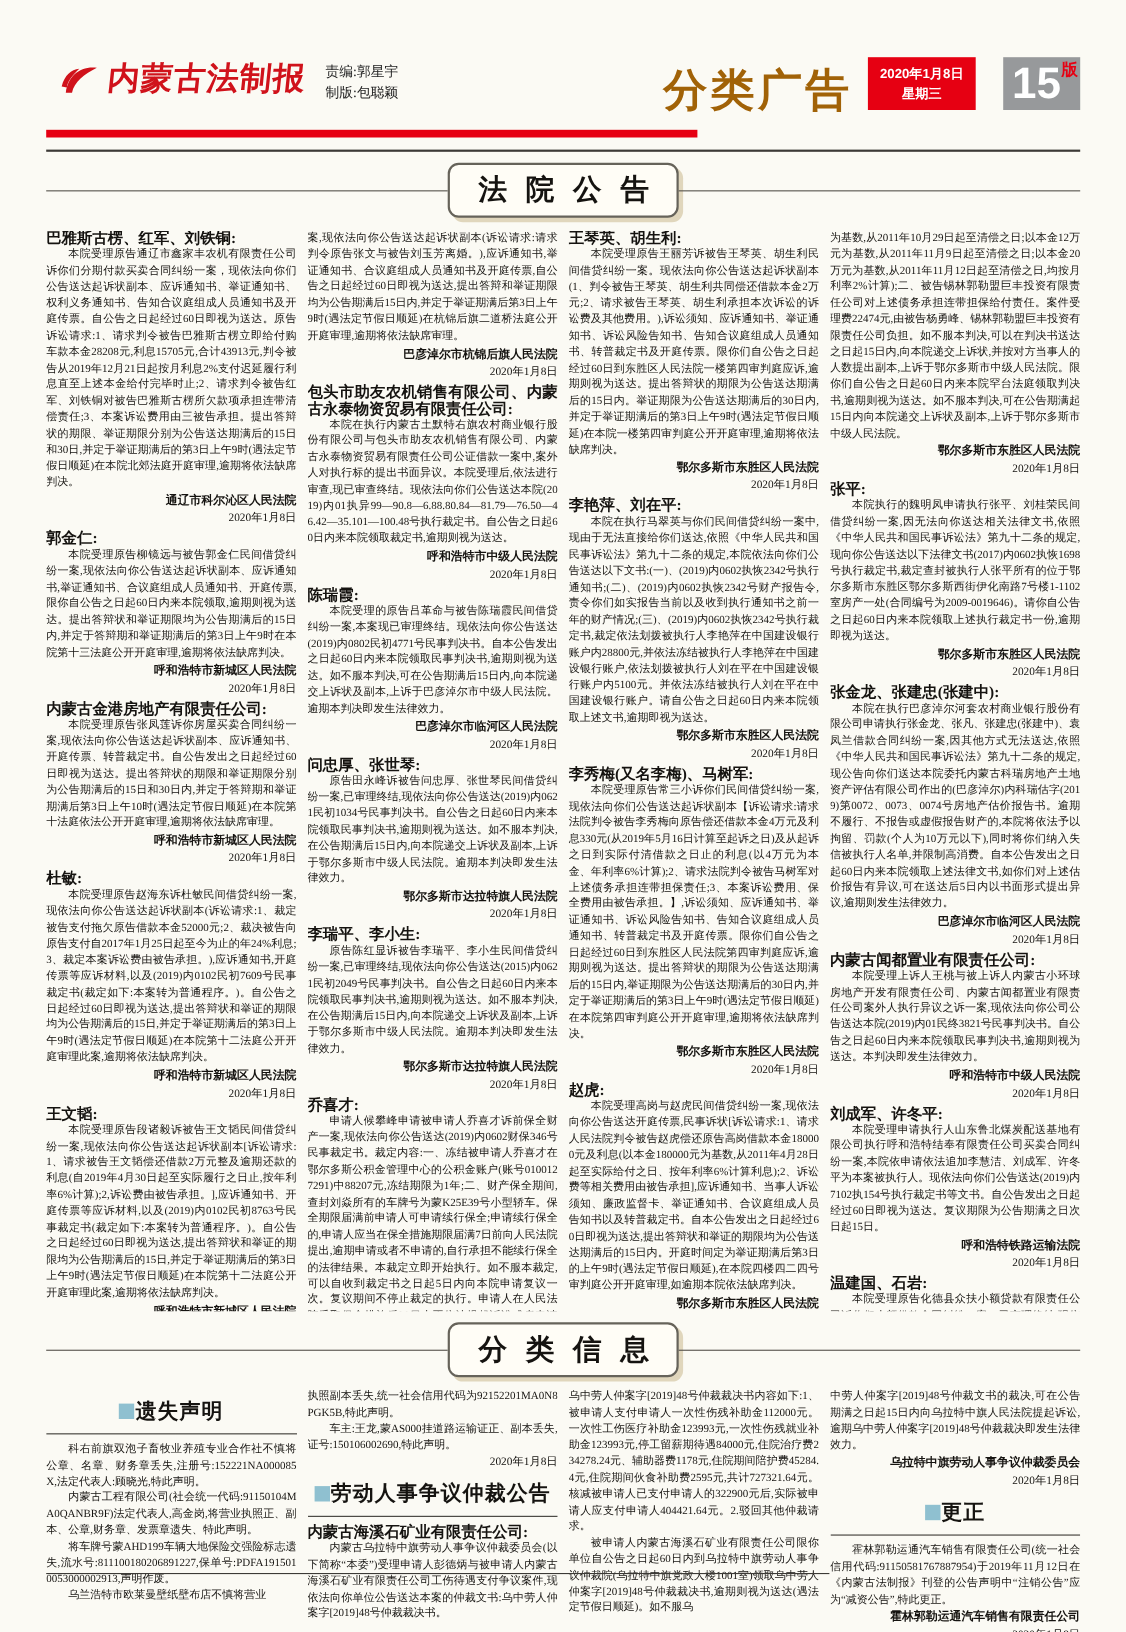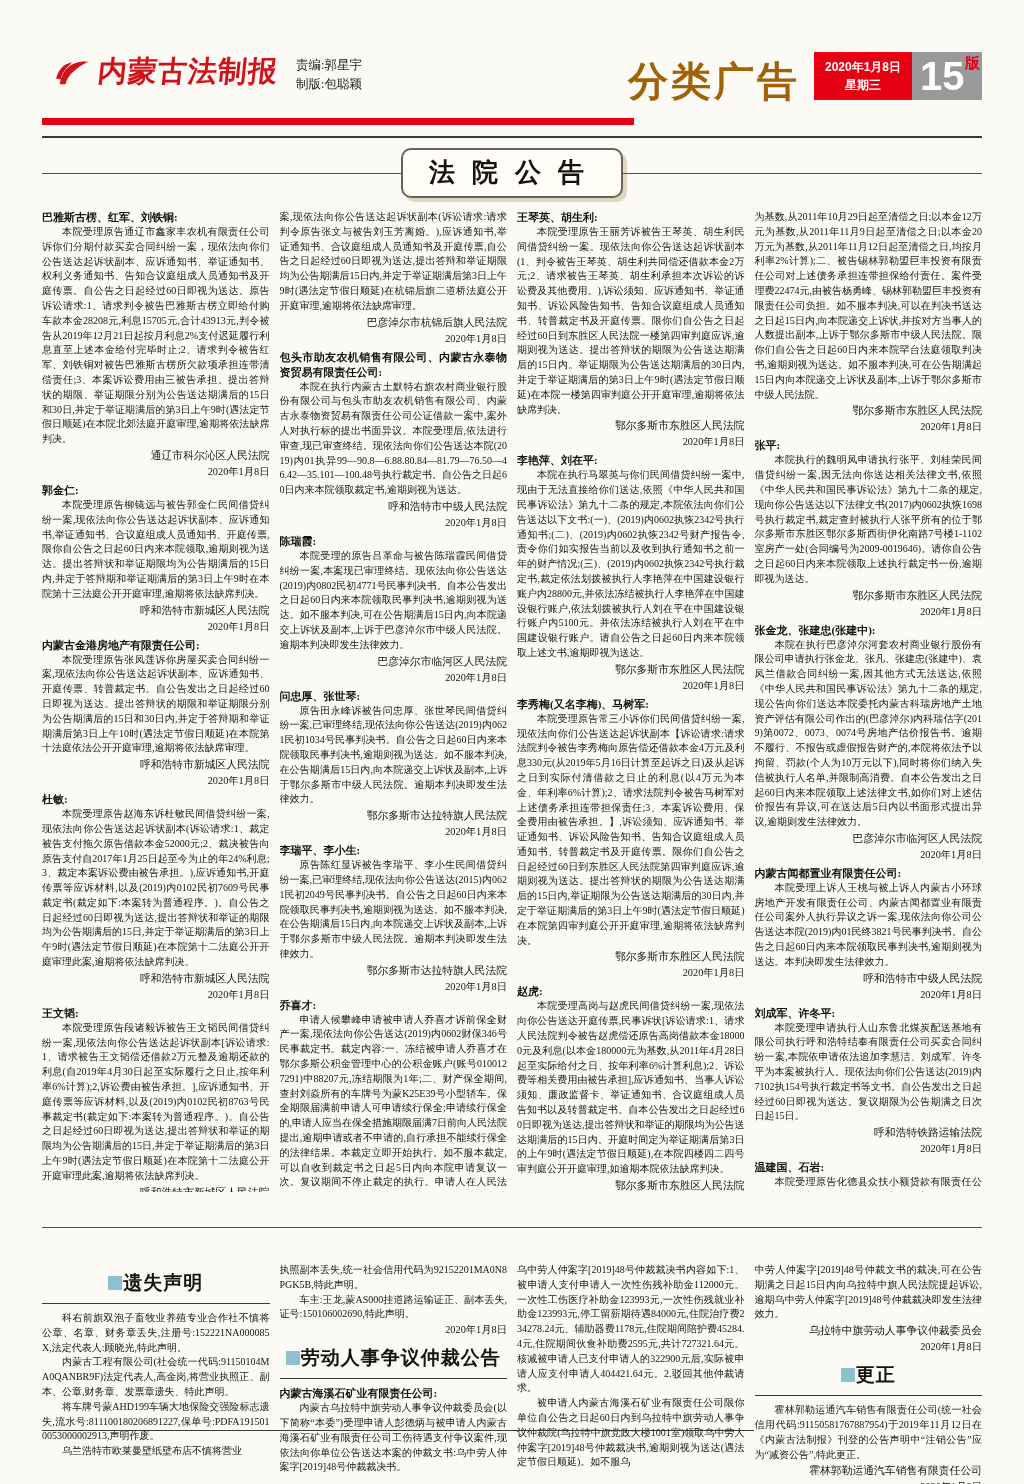--- a/index.html
+++ b/index.html
@@ -14,40 +14,40 @@
   .logo{display:flex;align-items:center;margin-left:12px;}
   .logo-text{color:#d0121b;font-weight:bold;font-size:29px;letter-spacing:1px;
     transform:skewX(-6deg);margin-left:6px;white-space:nowrap;}
   .editors{font-size:12.5px;line-height:19px;margin:4px 0 0 18px;color:#222;}
   .spacer{flex:1;}
   .cat-title{font-family:Liberation Serif, serif;font-weight:900;
     font-size:40px;letter-spacing:3px;margin:2px 14px 0 0;color:#a16207;}
   .date-box{background:#e60012;color:#fff;width:98px;height:48px;display:flex;
     flex-direction:column;justify-content:center;align-items:center;font-size:12px;
     font-weight:bold;line-height:18px;font-family:"Liberation Sans",sans-serif;}
-  .page-box{background:#97999b;width:70px;height:48px;position:relative;color:#fff;}
+  .page-box{background:#97999b;width:70px;height:48px;position:relative;color:#fff;margin-left:25px;}
   .page-box .pn{font-family:"Liberation Sans",sans-serif;font-size:40px;font-weight:bold;
     position:absolute;left:8px;top:1px;line-height:46px;}
   .page-box .pl{color:#e60012;font-size:15px;font-weight:bold;position:absolute;right:2px;top:2px;}
   .redbar{height:7px;background:#e60012;width:592px;margin:9px 0 0 0;}
   .thinrule{border-top:2px solid #3c3a36;margin-top:11px;}
   
   .sec-row{display:flex;align-items:center;margin-top:11px;height:48px;}
   .sec-row .hline{flex:1;border-top:1.5px solid #55524b;}
   .title-box{border:2px solid #66635a;border-radius:10px;background:#fffdf6;
     box-shadow:4px 4px 0 #e0d6bc;font-size:26px;font-weight:bold;
-    letter-spacing:17px;padding:5px 20px 6px 26px;white-space:nowrap;}
+    letter-spacing:17px;padding:5px 8px 6px 26px;white-space:nowrap;}
   
   .cols{display:flex;gap:10px;margin-top:13px;}
   .court-cols{height:982px;overflow:hidden;}
   .col{flex:1;min-width:0;overflow:hidden;text-align:justify;}
-  .n-title{font-weight:bold;font-size:11px;line-height:15px;word-break:break-all;}
+  .n-title{font-weight:bold;font-size:14px;line-height:15px;word-break:break-all;}
   .n-body{font-size:10px;line-height:14.8px;text-indent:2em;word-break:break-all;}
   .n-cont{text-indent:0;}
-  .n-court{font-weight:normal;text-align:right;font-size:10.8px;line-height:17px;}
+  .n-court{font-weight:bold;text-align:right;font-size:10.8px;line-height:17px;}
   .n-date{text-align:right;font-size:10.3px;line-height:16px;margin-bottom:3px;}
   
   .class-cols{margin-top:12px;}
   .class-cols .col{height:224px;}
   .class-cols .col:last-child{height:238px;}
   .sec-head{display:flex;align-items:center;justify-content:center;gap:1px;
     font-size:19px;font-weight:bold;letter-spacing:1px;border-bottom:1.5px solid #3a3833;
     padding:3px 0 7px;margin:4px 0 7px;white-space:nowrap;}
   .sq{width:14px;height:14px;background:#8fc0d0;display:inline-block;flex:none;}
   .bottom-rule{position:absolute;left:42px;top:1430px;width:712px;border-top:1.5px solid #3c3a36;}
@@ -172,20 +172,21 @@
         <div class="n-body">本院受理申请执行人山东鲁北煤炭配送基地有限公司执行呼和浩特结奉有限责任公司买卖合同纠纷一案,本院依申请依法追加李慧洁、刘成军、许冬平为本案被执行人。现依法向你们公告送达(2019)内7102执154号执行裁定书等文书。自公告发出之日起经过60日即视为送达。复议期限为公告期满之日次日起15日。</div>
         <div class="n-court">呼和浩特铁路运输法院</div>
         <div class="n-date">2020年1月8日</div>
         <div class="n-title">温建国、石岩:</div>
         <div class="n-body">本院受理原告化德县众扶小额贷款有限责任公司诉你们小额借款合同纠纷一案、已审理终结,现依法向你们公告送达(2016)内0924民初921号民事判决书。自公告发出之日起60日内来本院领取民事判决书,逾期则视为送达。如不服本判决,可在公告期满后15日内、向本院递交上诉状及副本,上诉于乌兰察布市中级人民法院。逾期本判决即发生法律效力。</div>
       </div>
     </div>
 
   <div class="sec-row">
     <div class="hline"></div>
+    <div class="title-box">分类信息</div>
     <div class="hline"></div>
   </div>
 
   <div class="cols class-cols" id="class-cols">
       <div class="col">
         <div class="sec-head">
           <span class="sq"></span>
           <span>遗失声明</span>
         </div>
         <div class="n-body">科右前旗双泡子畜牧业养殖专业合作社不慎将公章、名章、财务章丢失,注册号:152221NA000085X,法定代表人:顾晓光,特此声明。</div>

